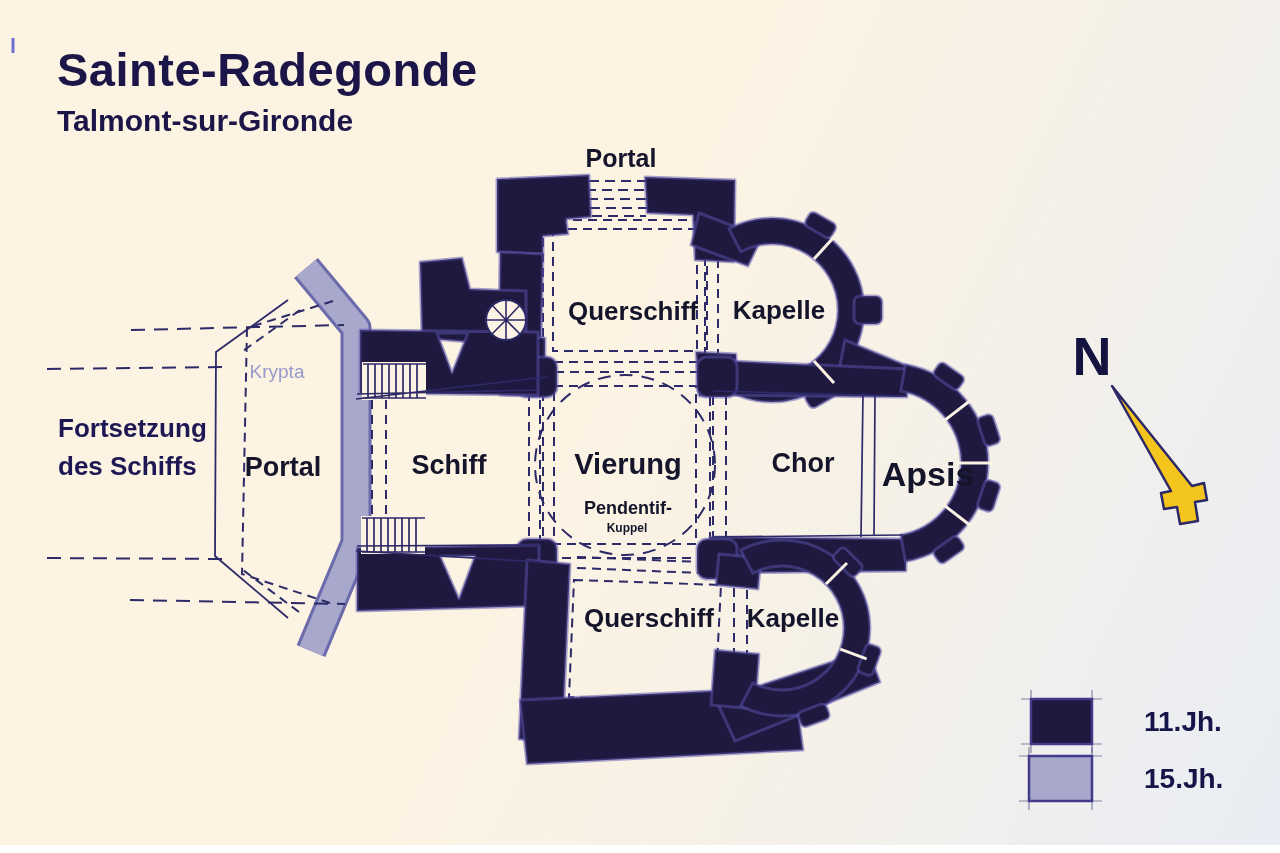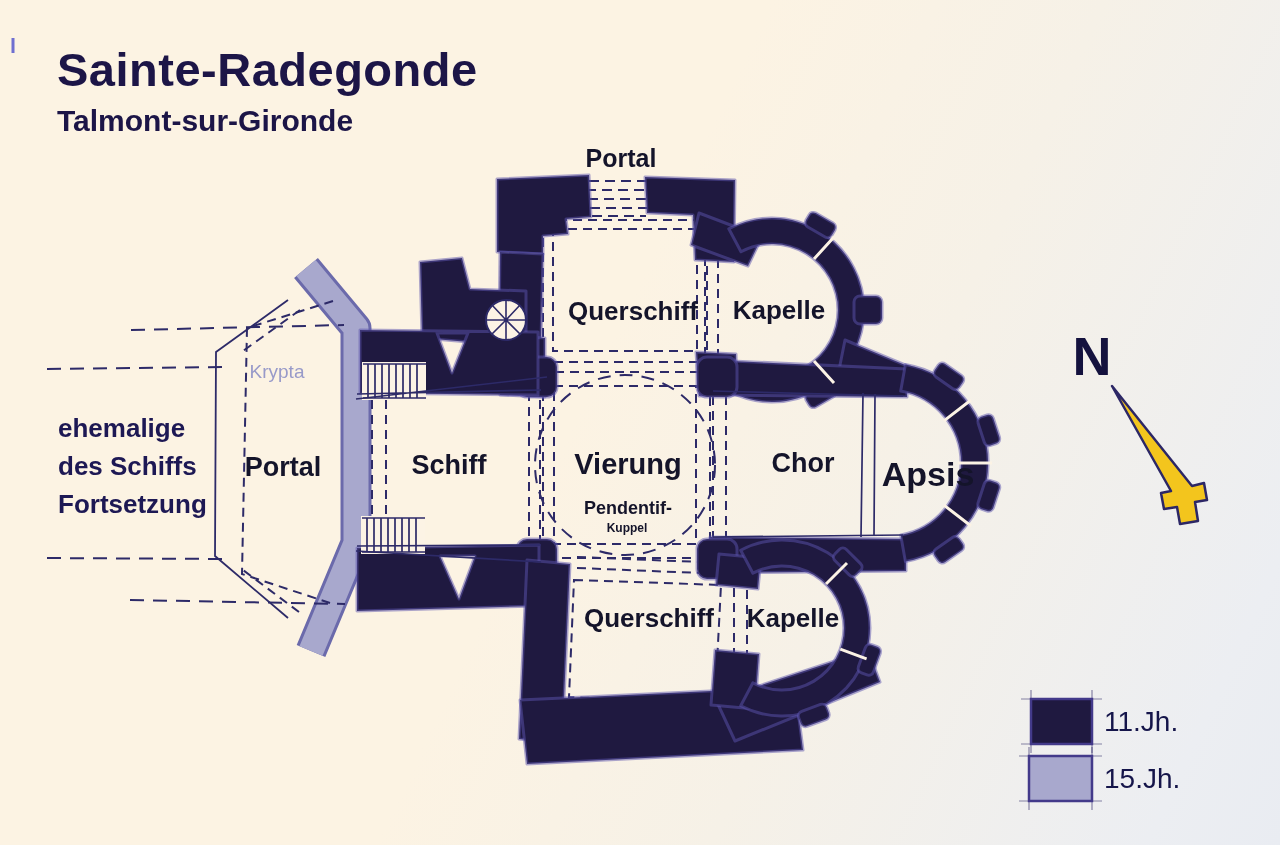--- a/index.html
+++ b/index.html
@@ -1,21 +1,21 @@
 <!DOCTYPE html>
 <html><head>
 <meta charset="utf-8">
 <style>
   html,body{margin:0;padding:0;}
   body{font-family:"Liberation Sans",sans-serif;}
   .stage{position:relative;width:1280px;height:845px;overflow:hidden;
     background:linear-gradient(115deg,#fcf3e3 46%,#f6f1e7 66%,#eceef2 92%,#e9ecf2 100%);}
   svg.plan{position:absolute;left:0;top:0;}
   .lbl{position:absolute;transform:translate(-50%,-50%);font-weight:bold;color:#14142a;white-space:nowrap;}
-  .lbl-left{position:absolute;transform:translate(0,-50%);font-weight:normal;white-space:nowrap;color:#15154a;}
+  .lbl-left{position:absolute;transform:translate(0,-50%);font-weight:bold;white-space:nowrap;color:#15154a;margin-left:40px;}
   .title-block{position:absolute;left:57px;top:42px;color:#1c1547;}
   .title{font-size:47px;font-weight:bold;letter-spacing:.5px;}
   .subtitle{font-size:30px;font-weight:bold;margin-top:7px;}
   .annotation{position:absolute;left:58px;top:409px;color:#1d1854;font-size:26px;font-weight:bold;line-height:38px;}
   .krypta-lbl{color:#989ac9;font-weight:normal;}
   .north-lbl{color:#14123e;}
 </style>
 </head>
 <body>
 
@@ -156,23 +156,22 @@
   <div class="lbl" style="left:627px;top:528px;font-size:12px">Kuppel</div>
   <div class="lbl" style="left:803px;top:463px;font-size:27px">Chor</div>
   <div class="lbl" style="left:928px;top:474px;font-size:34px">Apsis</div>
   <div class="lbl" style="left:449px;top:465px;font-size:27px">Schiff</div>
   <div class="lbl" style="left:283px;top:467px;font-size:27px">Portal</div>
   <div class="lbl krypta-lbl" style="left:277px;top:372px;font-size:19px">Krypta</div>
   <div class="lbl" style="left:649px;top:618px;font-size:26px">Querschiff</div>
   <div class="lbl" style="left:793px;top:618px;font-size:26px">Kapelle</div>
 
   <div class="annotation">
-    <div>ehemalige</div>
+    <div>Fortsetzung</div>
     <div>des Schiffs</div>
-    <div>Fortsetzung</div>
   </div>
 
   <div class="lbl north-lbl" style="left:1092px;top:356px;font-size:54px">N</div>
 
   <div class="lbl-left" style="left:1104px;top:722px;font-size:28px">11.Jh.</div>
   <div class="lbl-left" style="left:1104px;top:779px;font-size:28px">15.Jh.</div>
 
 </div>
 
 </body></html>

